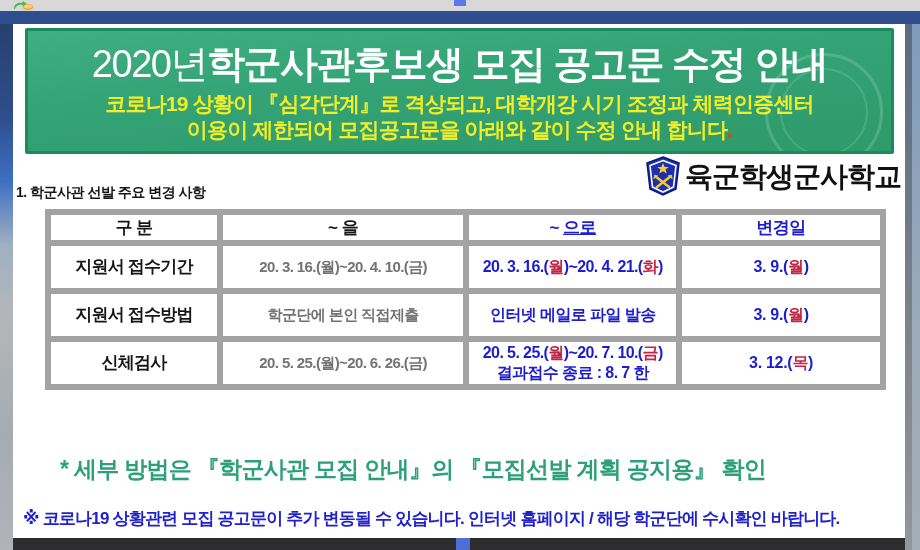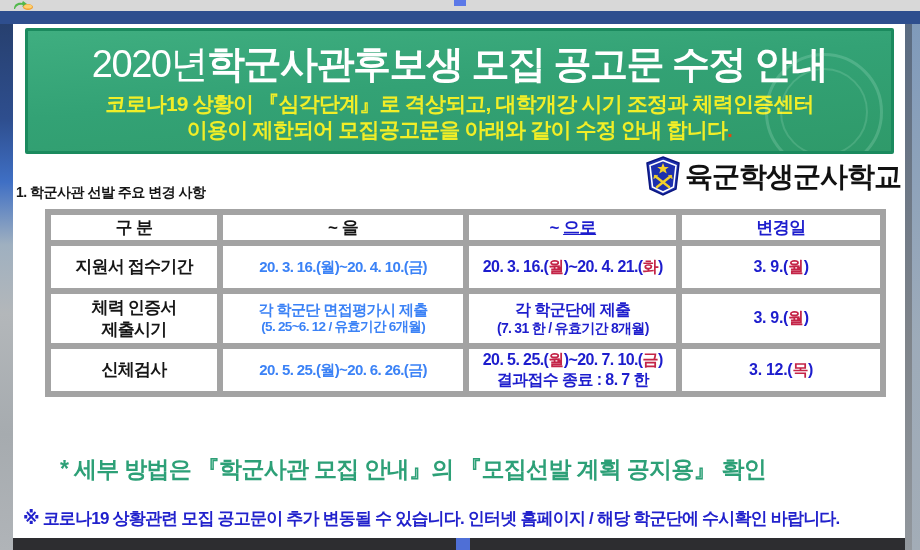--- a/index.html
+++ b/index.html
@@ -54,21 +54,21 @@
   .change-table { border:3px solid #000; }
   .change-table tr.hdr { height:30px; }
   .change-table tr.r0 { height:48px; }
   .change-table tr.r1 { height:48px; }
   .change-table tr.r2 { height:55px; }
   .change-table tr.r3 { height:48px; }
   .change-table th { color:#161616; font-size:17px; font-weight:700; letter-spacing:-0.5px; }
   .change-table th.blue { color:#1d1dcd; }
   .u { text-decoration:underline;text-align:right; }
   td.cat { color:#161616; font-weight:700; font-size:17px; letter-spacing:-0.8px; }
-  td.before { color:#3b82f6; font-weight:700; font-size:15px; letter-spacing:-0.6px; }
+  td.before { color:#737373; font-weight:700; font-size:15px; letter-spacing:-0.6px; }
   td.after { color:#1d1dcd; font-weight:700; font-size:16px; letter-spacing:-0.6px; }
   td.cdate { color:#1d1dcd; font-weight:700; font-size:16px; letter-spacing:-0.3px; }
   .line { display:block; line-height:1.25; white-space:nowrap; }
   .line.paren { font-size:13.5px; letter-spacing:-0.7px; }
   td.after .line.paren { font-size:14px; }
   .day-red { color:#c42447; }
 
   
   .footnote { position:absolute; left:47px; top:430px; color:#2da077; font-weight:700;
       font-size:23px; letter-spacing:-0.7px; white-space:nowrap; }
@@ -143,32 +143,29 @@
               <span class="line">지원서 접수기간</span>
             </td>
             <td class="before">
               <span class="line">20. 3. 16.(월)~20. 4. 10.(금)</span>
             </td>
             <td class="after">
               <span class="line">20. 3. 16.(<span class="day-red">월</span>)~20. 4. 21.(<span class="day-red">화</span>)</span>
             </td>
             <td class="cdate">3. 9.(<span class="day-red">월</span>)</td>
           </tr>
-          <tr class="r2">
+          <tr class="r1">
             <td class="cat">
-              <span class="line">체력 인증서</span>
-              <span class="line">제출시기</span>
+              <span class="line">지원서 접수방법</span>
             </td>
             <td class="before">
-              <span class="line">각 학군단 면접평가시 제출</span>
-              <span class="line paren">(5. 25~6. 12 / 유효기간 6개월)</span>
+              <span class="line">학군단에 본인 직접제출</span>
             </td>
             <td class="after">
-              <span class="line">각 학군단에 제출</span>
-              <span class="line paren">(7. 31 한 / 유효기간 8개월)</span>
+              <span class="line">인터넷 메일로 파일 발송</span>
             </td>
             <td class="cdate">3. 9.(<span class="day-red">월</span>)</td>
           </tr>
           <tr class="r3">
             <td class="cat">
               <span class="line">신체검사</span>
             </td>
             <td class="before">
               <span class="line">20. 5. 25.(월)~20. 6. 26.(금)</span>
             </td>

